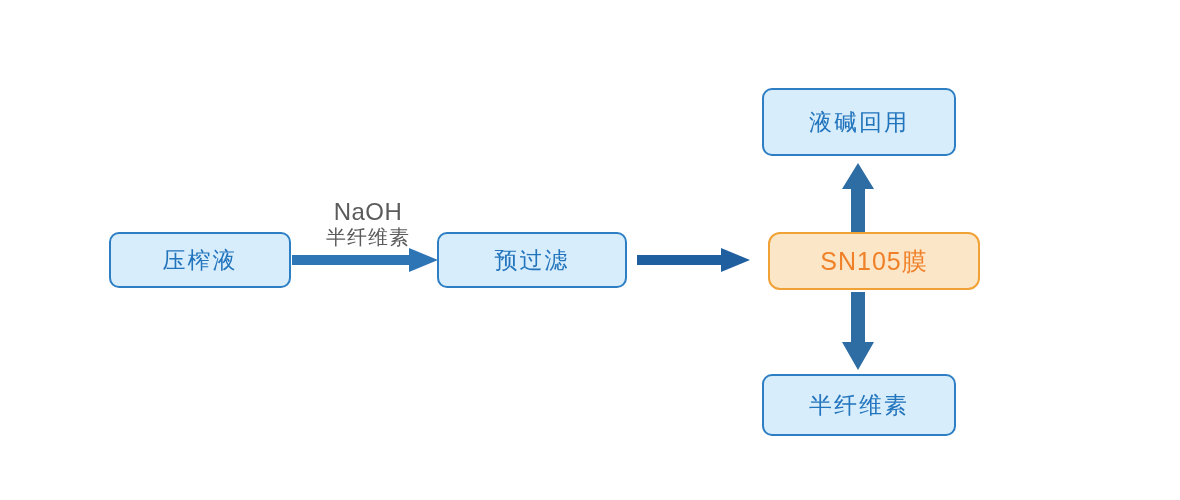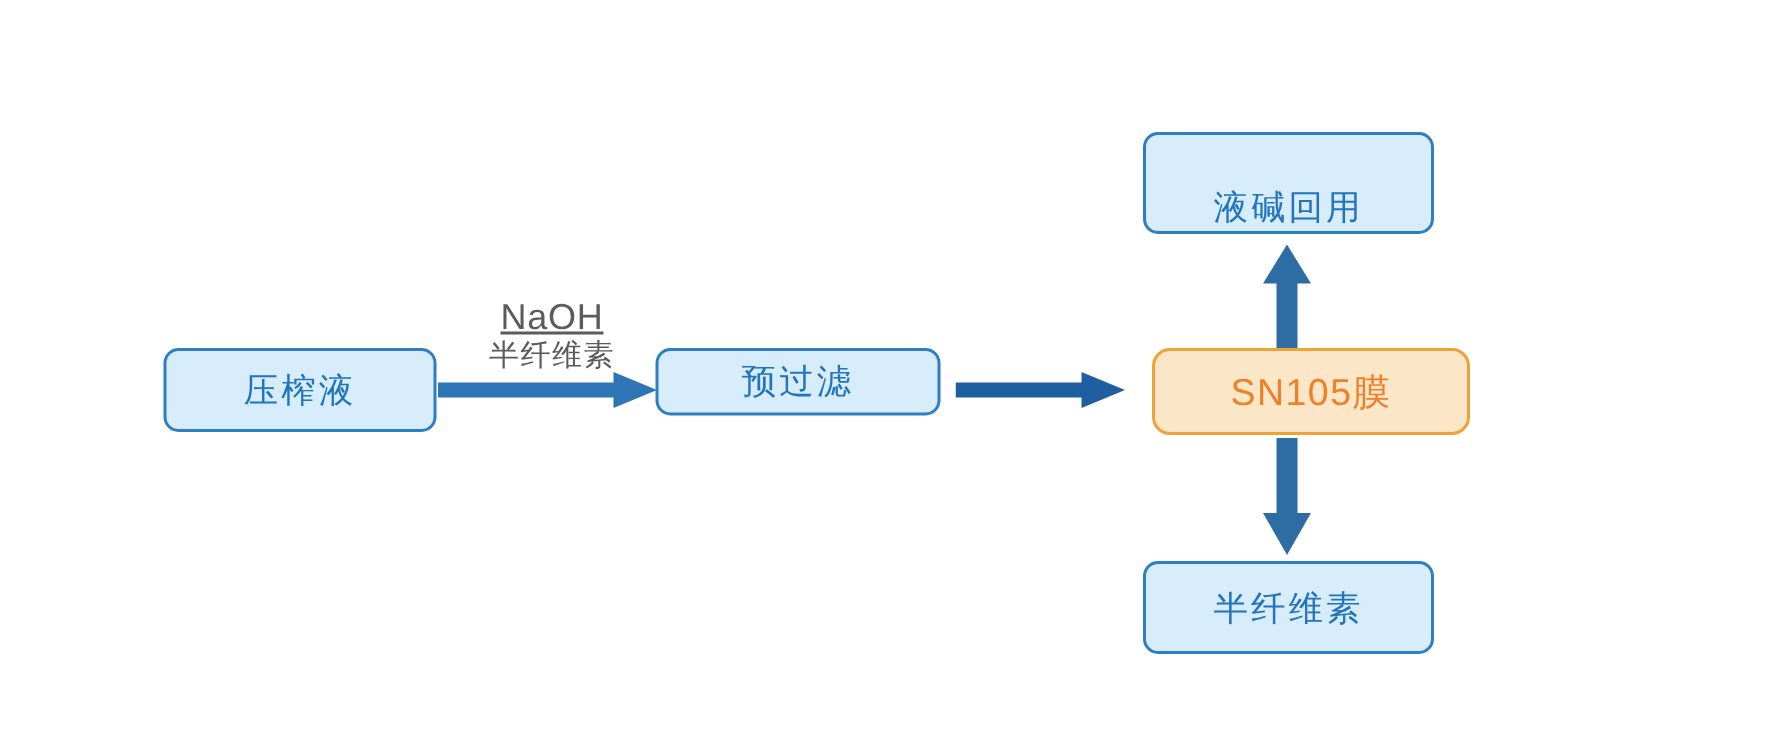--- a/index.html
+++ b/index.html
@@ -38,24 +38,24 @@
   }
   .node.orange {
     background: #fce6c8;
     border: 2px solid #f0a236;
     color: #f08028;
     font-size: 25px;
     letter-spacing: 1px;
   }
 
   #node-yazhaye   { left: 109px; top: 232px; width: 182px; height: 56px; }
-  #node-yuguolv   { left: 437px; top: 232px; width: 190px; height: 45px; }
+  #node-yuguolv   { left: 437px; top: 232px; width: 190px; height: 56px; }
   #node-sn105     { left: 768px; top: 232px; width: 212px; height: 58px;
                     border-radius: 12px; }
-  #node-yejian    { left: 762px; top:  88px; width: 194px; height: 68px; align-items: flex-end; }
+  #node-yejian    { left: 762px; top:  88px; width: 194px; height: 68px; }
   #node-banxian   { left: 762px; top: 374px; width: 194px; height: 62px; }
 
   
   .arrow {
     position: absolute;
   }
   .arrow svg { display: block; }
 
   #arrow-1 { left: 292px; top: 248px; }
   #arrow-2 { left: 637px; top: 248px; }
@@ -70,21 +70,20 @@
     width: 146px;
     text-align: center;
     color: #5b5b5b;
     line-height: 1.18;
     user-select: none;
   }
   #edge-label-1 .l1 {
     display: block;
     font-size: 24px;
     letter-spacing: 0.5px;
-    text-decoration: underline;
   }
   #edge-label-1 .l2 {
     display: block;
     font-size: 20px;
     letter-spacing: 1px;
   }
 </style>
 </head>
 <body>
 

